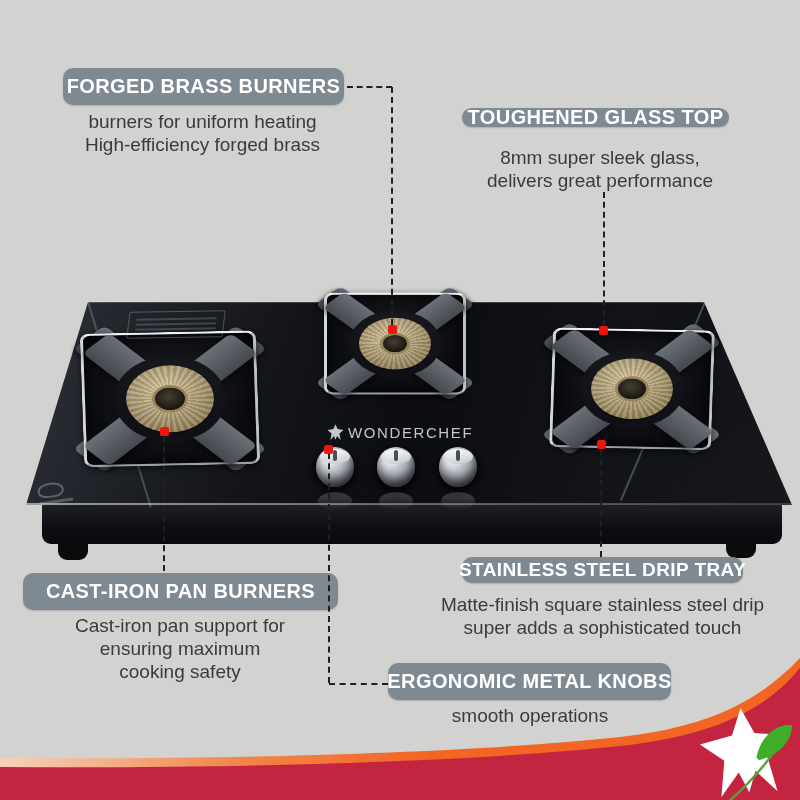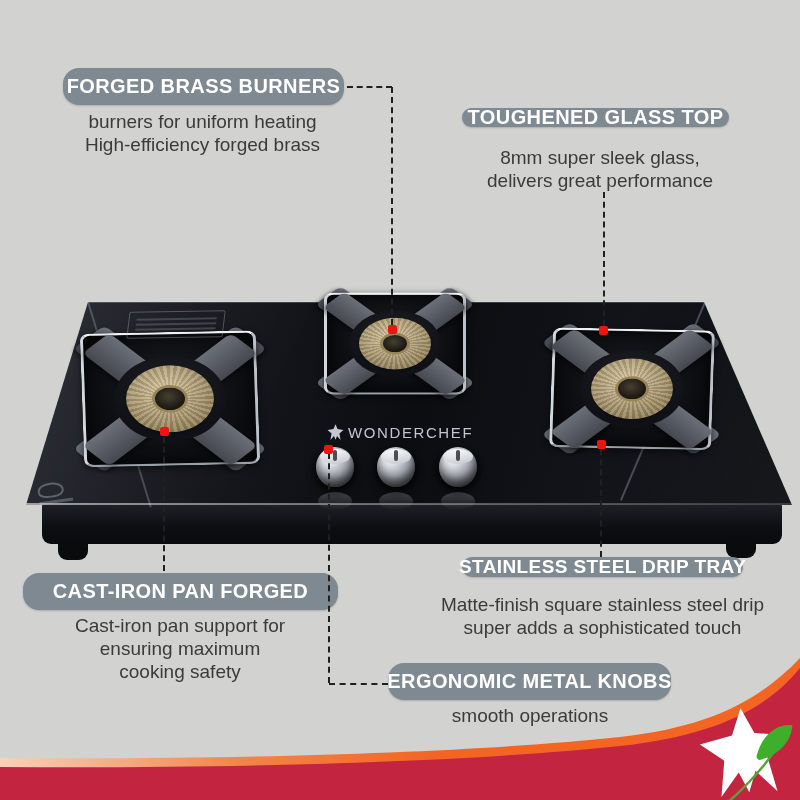--- a/index.html
+++ b/index.html
@@ -1,20 +1,20 @@
 <!DOCTYPE html>
 <html><head>
 <meta charset="utf-8">
 <style>
   html,body{margin:0;padding:0;background:#d2d2d1;}
   .canvas{position:relative;width:800px;height:800px;overflow:hidden;
           background:#d2d2d1;font-family:"Liberation Sans",sans-serif;}
 
   
-  .pill{position:absolute;background:#7e8992;color:#fff;border-radius:16px;
+  .pill{position:absolute;background:#7e8992;color:#fff;border-radius:10px;
         display:flex;align-items:center;justify-content:center;
         font-weight:bold;letter-spacing:.4px;white-space:nowrap;z-index:4;
         box-shadow:0 1px 2px rgba(0,0,0,.18);}
   .desc{position:absolute;color:#3b3b3b;font-size:19px;line-height:1.22;
         text-align:center;z-index:4;}
   .dash-v{position:absolute;width:0;border-left:2px dashed #202020;z-index:5;}
   .dash-h{position:absolute;height:0;border-top:2px dashed #202020;z-index:5;}
   .dot{position:absolute;width:9px;height:9px;background:#ee1510;
        border-radius:2px;z-index:6;}
 
@@ -184,31 +184,31 @@
     <span>TOUGHENED GLASS TOP</span>
   </div>
   <div class="desc" style="left:430px;top:146px;width:340px;">
     <div>8mm super sleek glass,</div>
     <div>delivers great performance</div>
   </div>
   <div class="dash-v" style="left:603px;top:192px;height:134px;"></div>
   <div class="dot" style="left:599px;top:326px;"></div>
 
   <div class="pill" style="left:23px;top:573px;width:315px;height:37px;font-size:20px;">
-    <span>CAST-IRON PAN FORGED</span>
+    <span>CAST-IRON PAN BURNERS</span>
   </div>
   <div class="desc" style="left:15px;top:614px;width:330px;">
     <div>Cast-iron pan support for</div>
     <div>ensuring maximum</div>
     <div>cooking safety</div>
   </div>
   <div class="dash-v" style="left:163px;top:437px;height:134px;"></div>
   <div class="dot" style="left:160px;top:427px;"></div>
 
-  <div class="pill" style="left:462px;top:557px;width:281px;height:20px;font-size:19px;">
+  <div class="pill" style="left:462px;top:557px;width:281px;height:26px;font-size:19px;">
     <span>STAINLESS STEEL DRIP TRAY</span>
   </div>
   <div class="desc" style="left:420px;top:593px;width:365px;">
     <div>Matte-finish square stainless steel drip</div>
     <div>super adds a sophisticated touch</div>
   </div>
   <div class="dash-v" style="left:600px;top:449px;height:108px;"></div>
   <div class="dot" style="left:597px;top:440px;"></div>
 
   <div class="pill" style="left:388px;top:663px;width:283px;height:37px;font-size:20px;">

